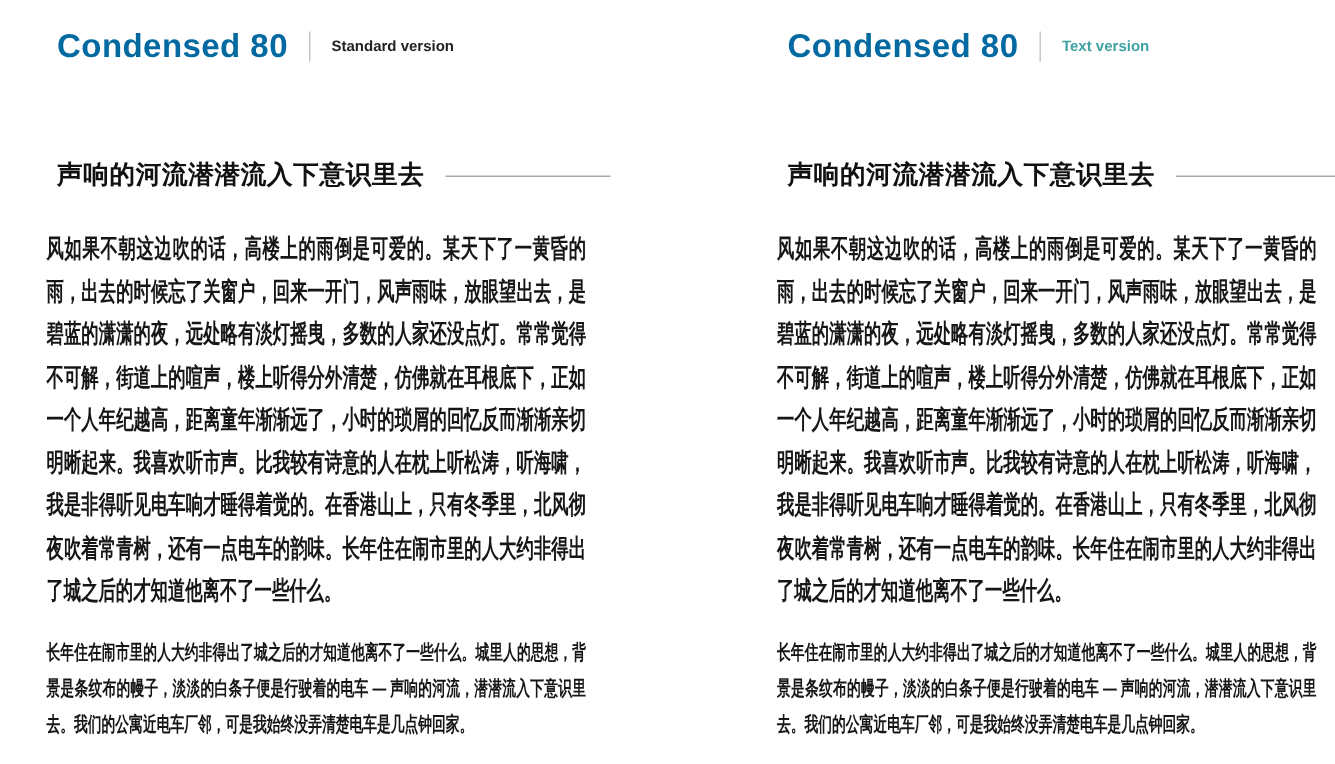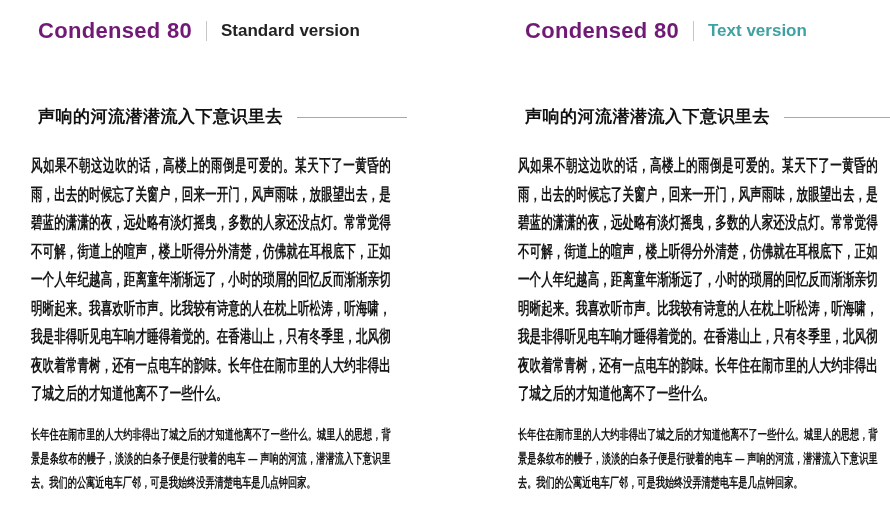--- a/index.html
+++ b/index.html
@@ -24,32 +24,32 @@
   .spec-header {
     display:flex;
     align-items:center;
     height:26px;
     padding-left:7px;
   }
   .brand {
     font-size:22px;
     font-weight:bold;
     letter-spacing:0.3px;
-    color:#701a75;
+    color:#0369a1;
     white-space:nowrap;
   }
   .vsep {
     width:1px;
     height:20px;
     background:#c6c6c6;
     margin:0 14px;
     flex:0 0 auto;
   }
   .version {
-    font-size:17px;
+    font-size:10px;
     font-weight:bold;
     color:#222222;
     white-space:nowrap;
   }
   .version.teal { color:#3FA1A1;text-align:center; }
 
   .heading-row {
     display:flex;
     align-items:center;
     margin-top:62px;

